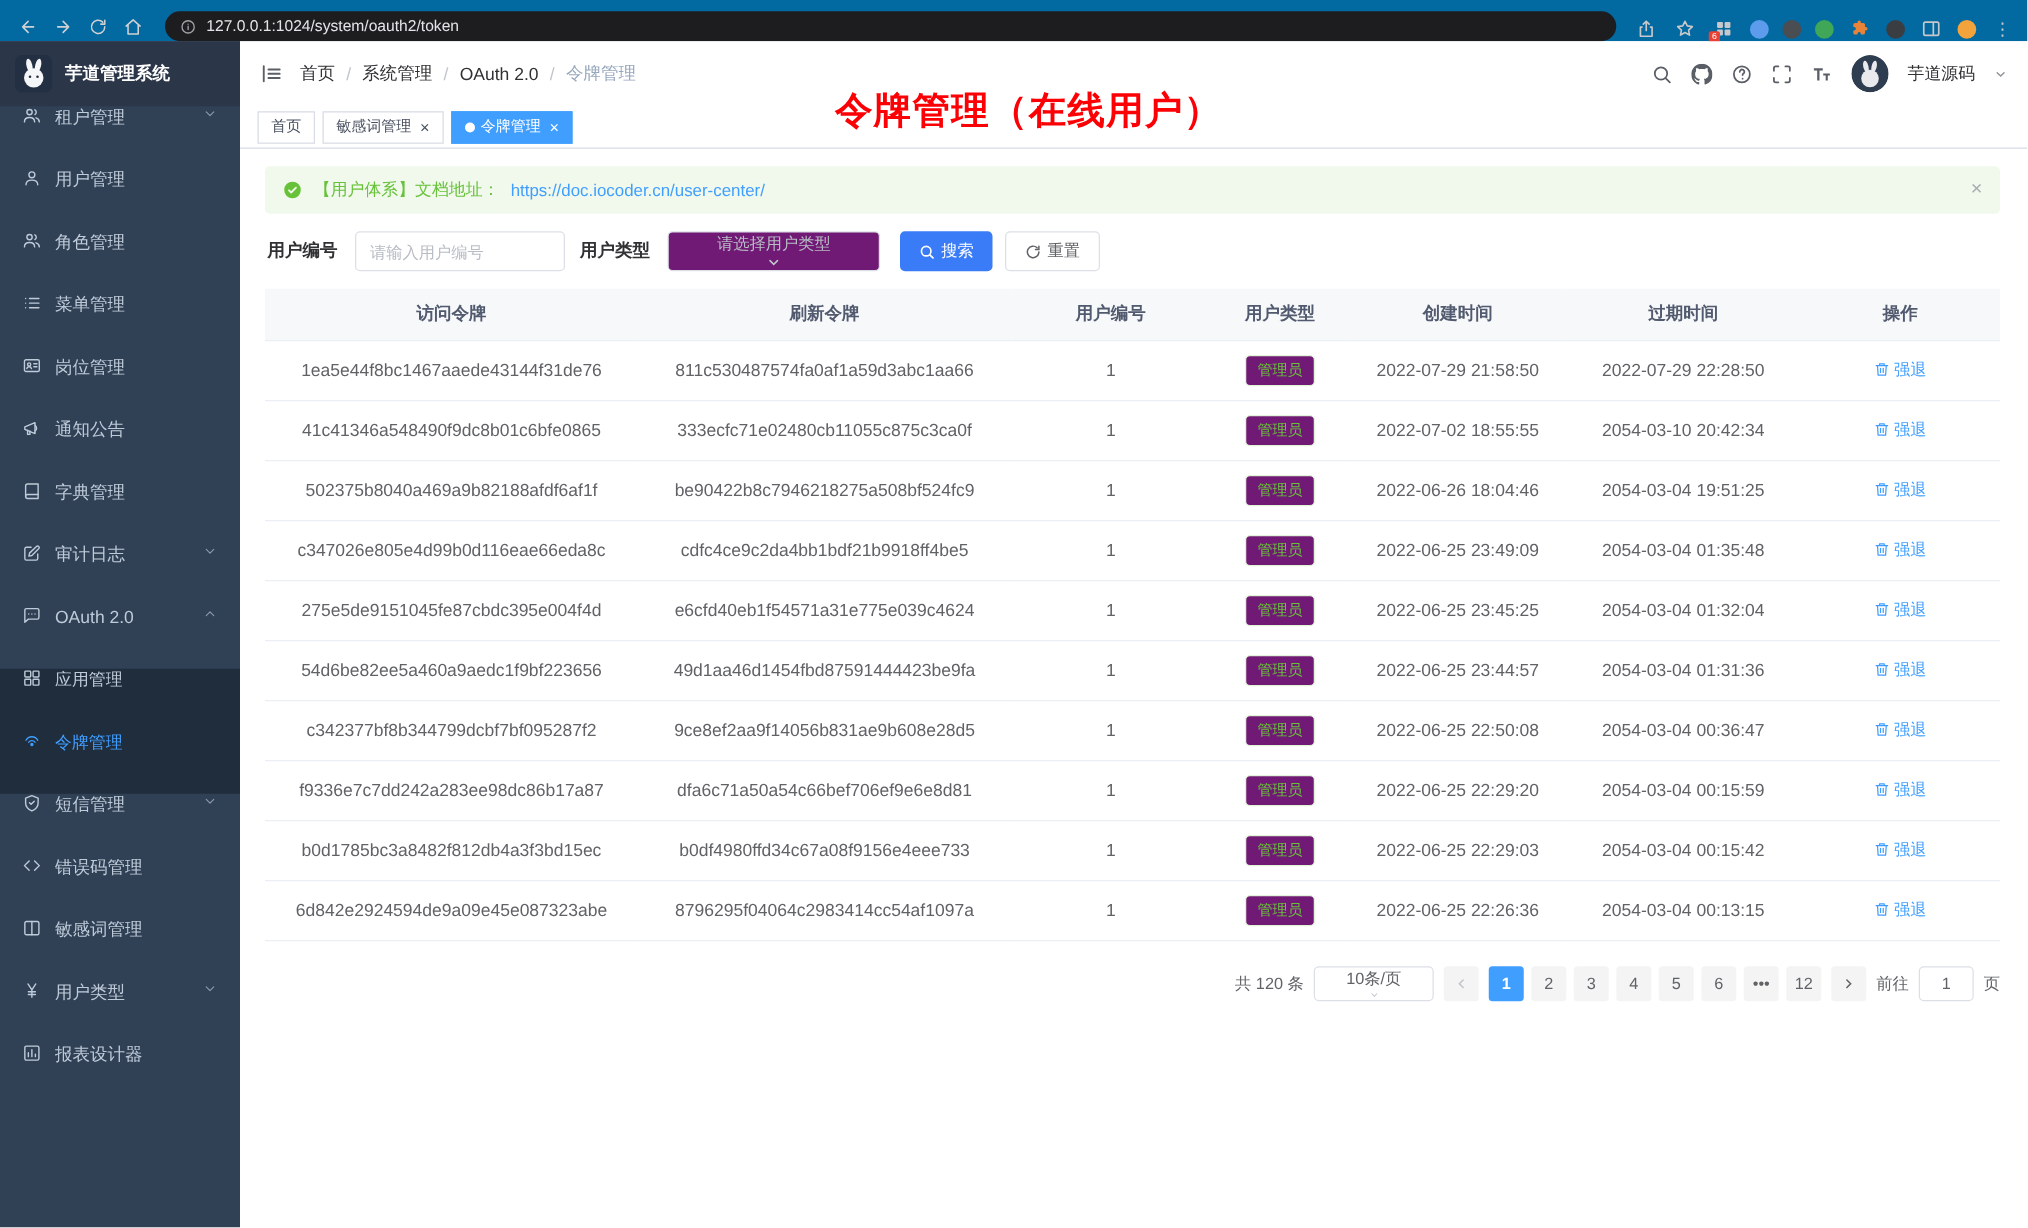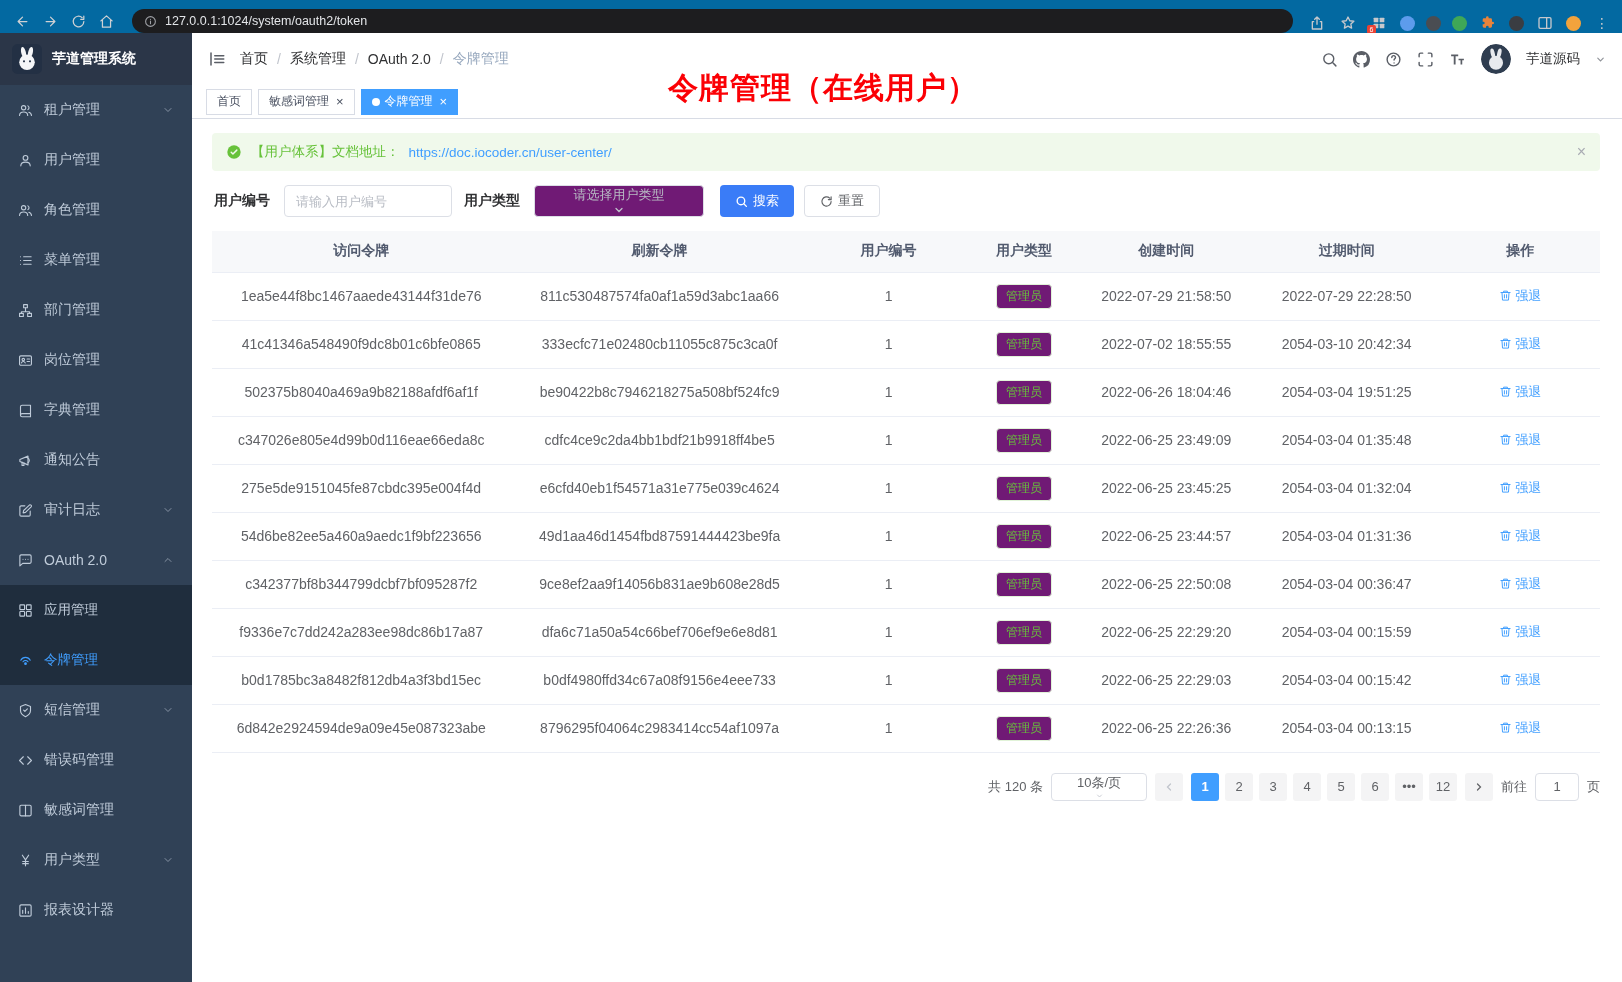--- a/index.html
+++ b/index.html
@@ -22,21 +22,21 @@
   .dot.blue { background:#5d9cec; } .dot.dark { background:#4a4d52; }
   .dot.green { background:#3fa757; } .dot.darker { background:#3a3d42; }
   .dot.orange { background:#f2a33c; }
 
   
   .app { display:flex; height:949px; }
   .sidebar { width:192px; background:#304156; flex-shrink:0; }
   .logo { height:52px; background:#2b3648; display:flex; align-items:center; gap:10px; padding:0 12px; }
   .logo-img { width:30px; height:30px; }
   .logo-text { color:#fff; font-size:14px; font-weight:700; }
-  .menu-item { height:50px; display:flex; align-items:center; gap:11px; padding:0 18px; color:#bfcbd9; font-size:14px; cursor:pointer; }
+  .menu-item { height:50px; display:flex; gap:11px; padding:0 18px; color:#bfcbd9; font-size:14px; cursor:pointer; }
   .mi-icon svg { width:15px; height:15px; }
   .chev { margin-left:auto; color:#8f9bab; }
   .chev svg { width:12px; height:12px; }
   .submenu { background:#1f2d3d; }
   .submenu .menu-item { font-size:13.5px; }
   .menu-item.active { color:#409eff; }
 
   .main { flex:1; display:flex; flex-direction:column; background:#fff; position:relative; }
 
   
@@ -233,55 +233,44 @@
           <span class="mi-icon">
             <svg viewBox="0 0 24 24" fill="none" stroke="currentColor" stroke-width="1.8" stroke-linecap="round" stroke-linejoin="round">
               <path d="M9 6h12M9 12h12M9 18h12M4 6h.01M4 12h.01M4 18h.01"></path>
             </svg>
           </span>
           <span class="mi-label">菜单管理</span>
         </div>
         <div class="menu-item">
           <span class="mi-icon">
             <svg viewBox="0 0 24 24" fill="none" stroke="currentColor" stroke-width="1.8" stroke-linecap="round" stroke-linejoin="round">
-              <rect x="9" y="2.5" width="6" height="5"></rect>
-              <rect x="2.5" y="16.5" width="6" height="5"></rect>
-              <rect x="15.5" y="16.5" width="6" height="5"></rect>
-              <path d="M12 7.5V12M5.5 16.5V14h13v2.5M12 12v2"></path>
-            </svg>
-          </span>
-          <span class="mi-label">部门管理</span>
-        </div>
-        <div class="menu-item">
-          <span class="mi-icon">
-            <svg viewBox="0 0 24 24" fill="none" stroke="currentColor" stroke-width="1.8" stroke-linecap="round" stroke-linejoin="round">
               <rect x="2.5" y="4.5" width="19" height="15" rx="2"></rect>
               <circle cx="8.5" cy="10.5" r="2"></circle>
               <path d="M5.5 15.8c.5-1.5 1.7-2.3 3-2.3s2.5.8 3 2.3M14.5 9.5h4M14.5 13.5h4"></path>
             </svg>
           </span>
           <span class="mi-label">岗位管理</span>
         </div>
         <div class="menu-item">
           <span class="mi-icon">
             <svg viewBox="0 0 24 24" fill="none" stroke="currentColor" stroke-width="1.8" stroke-linecap="round" stroke-linejoin="round">
+              <path d="M3 10.5l13-5.5v14l-13-5.5v-3z"></path>
+              <path d="M16 8.5a4 4 0 0 1 0 7M6.5 14.5V20h3v-4.3"></path>
+            </svg>
+          </span>
+          <span class="mi-label">通知公告</span>
+        </div>
+        <div class="menu-item">
+          <span class="mi-icon">
+            <svg viewBox="0 0 24 24" fill="none" stroke="currentColor" stroke-width="1.8" stroke-linecap="round" stroke-linejoin="round">
               <path d="M4 19.5A2.5 2.5 0 0 1 6.5 17H20V3.5H6.5A2.5 2.5 0 0 0 4 6v13.5z"></path>
               <path d="M4 19.5A2.5 2.5 0 0 0 6.5 22H20v-5"></path>
             </svg>
           </span>
           <span class="mi-label">字典管理</span>
-        </div>
-        <div class="menu-item">
-          <span class="mi-icon">
-            <svg viewBox="0 0 24 24" fill="none" stroke="currentColor" stroke-width="1.8" stroke-linecap="round" stroke-linejoin="round">
-              <path d="M3 10.5l13-5.5v14l-13-5.5v-3z"></path>
-              <path d="M16 8.5a4 4 0 0 1 0 7M6.5 14.5V20h3v-4.3"></path>
-            </svg>
-          </span>
-          <span class="mi-label">通知公告</span>
         </div>
         <div class="menu-item">
           <span class="mi-icon">
             <svg viewBox="0 0 24 24" fill="none" stroke="currentColor" stroke-width="1.8" stroke-linecap="round" stroke-linejoin="round">
               <path d="M11 4.5H5a2 2 0 0 0-2 2V19a2 2 0 0 0 2 2h12.5a2 2 0 0 0 2-2v-6"></path>
               <path d="M18.2 3.3a2 2 0 0 1 2.8 2.8L12 15l-3.8.8.8-3.8 9.2-8.7z"></path>
             </svg>
           </span>
           <span class="mi-label">审计日志</span>
           <span class="chev">

